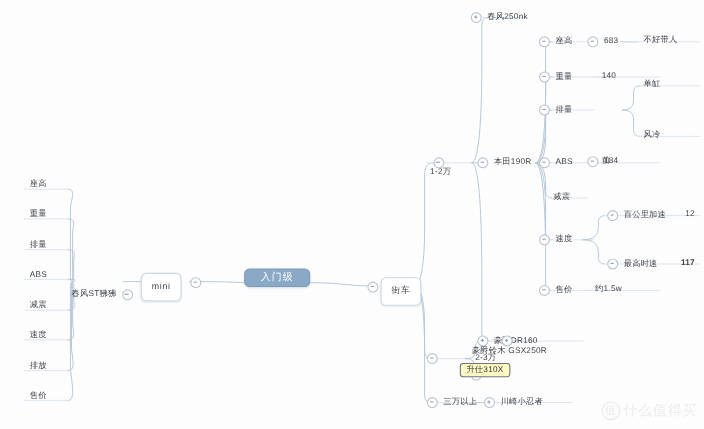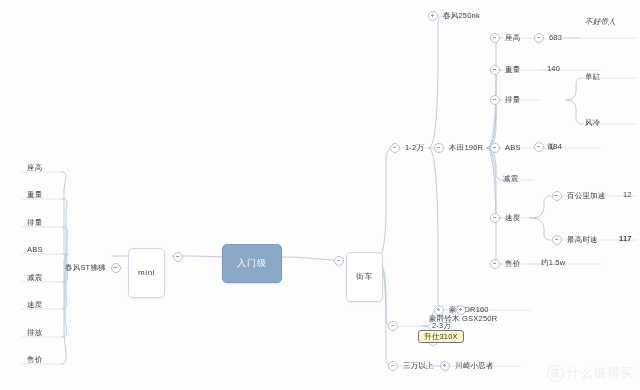--- a/index.html
+++ b/index.html
@@ -74,34 +74,34 @@
   }
   .toggle.right {
     margin-right: 0;
     margin-left: 4px;
   }
   
   .node.boxed-blue {
     background: #8aa9c6;
     border: 1px solid #7c9cbb;
     border-radius: 5px;
-    padding: 14px 14px;
+    padding: 3px 14px;
     box-shadow: 0 1px 2px rgba(120,140,165,0.25);
   }
   .node.boxed-blue .label {
     color: #ffffff;
     font-size: 9px;
     letter-spacing: 1px;
   }
   
   .node.boxed-white {
     background: #ffffff;
     border: 1px solid #cfd8e2;
     border-radius: 5px;
-    padding: 20px 9px;
+    padding: 8px 9px;
     box-shadow: 0 1px 1.5px rgba(150,165,185,0.18);
   }
   .node.boxed-white .label {
     font-size: 8px;
     color: #3b3f45;
     letter-spacing: 0.6px;
   }
   
   .node.selected-box {
     background: #fef9c3;
@@ -269,21 +269,21 @@
     <span class="label">入门级</span>
   </div>
 
   <div class="node" style="left:334px; top:256px;">
     <span class="toggle"></span>
   </div>
   <div class="node boxed-white" style="left:346px; top:252px;">
     <span class="label">街车</span>
   </div>
 
-  <div class="node plain" style="left:390px; top:143px;">
+  <div class="node plain" style="left:390px; top:143px;flex-direction:column;">
     <span class="toggle"></span>
     <span class="label">1-2万</span>
   </div>
   <div class="node plain" style="left:388px; top:321px;gap:29px;">
     <span class="toggle"></span>
     <span class="label">2-3万</span>
   </div>
   <div class="node plain" style="left:388px; top:361px;">
     <span class="toggle"></span>
     <span class="label">三万以上</span>
@@ -319,21 +319,21 @@
   </div>
 
   <div class="node plain" style="left:490px; top:33px;">
     <span class="toggle"></span>
     <span class="label">座高</span>
   </div>
   <div class="node plain" style="left:534px; top:33px;">
     <span class="toggle"></span>
     <span class="label">683</span>
   </div>
-  <div class="node plain" style="left:584px; top:18px;font-style:italic;">
+  <div class="node plain" style="left:584px; top:33px;">
     <span class="label">不好带人</span>
   </div>
 
   <div class="node plain" style="left:490px; top:65px;">
     <span class="toggle"></span>
     <span class="label">重量</span>
   </div>
   <div class="node plain" style="left:546px; top:65px;">
     <span class="label">140</span>
   </div>

